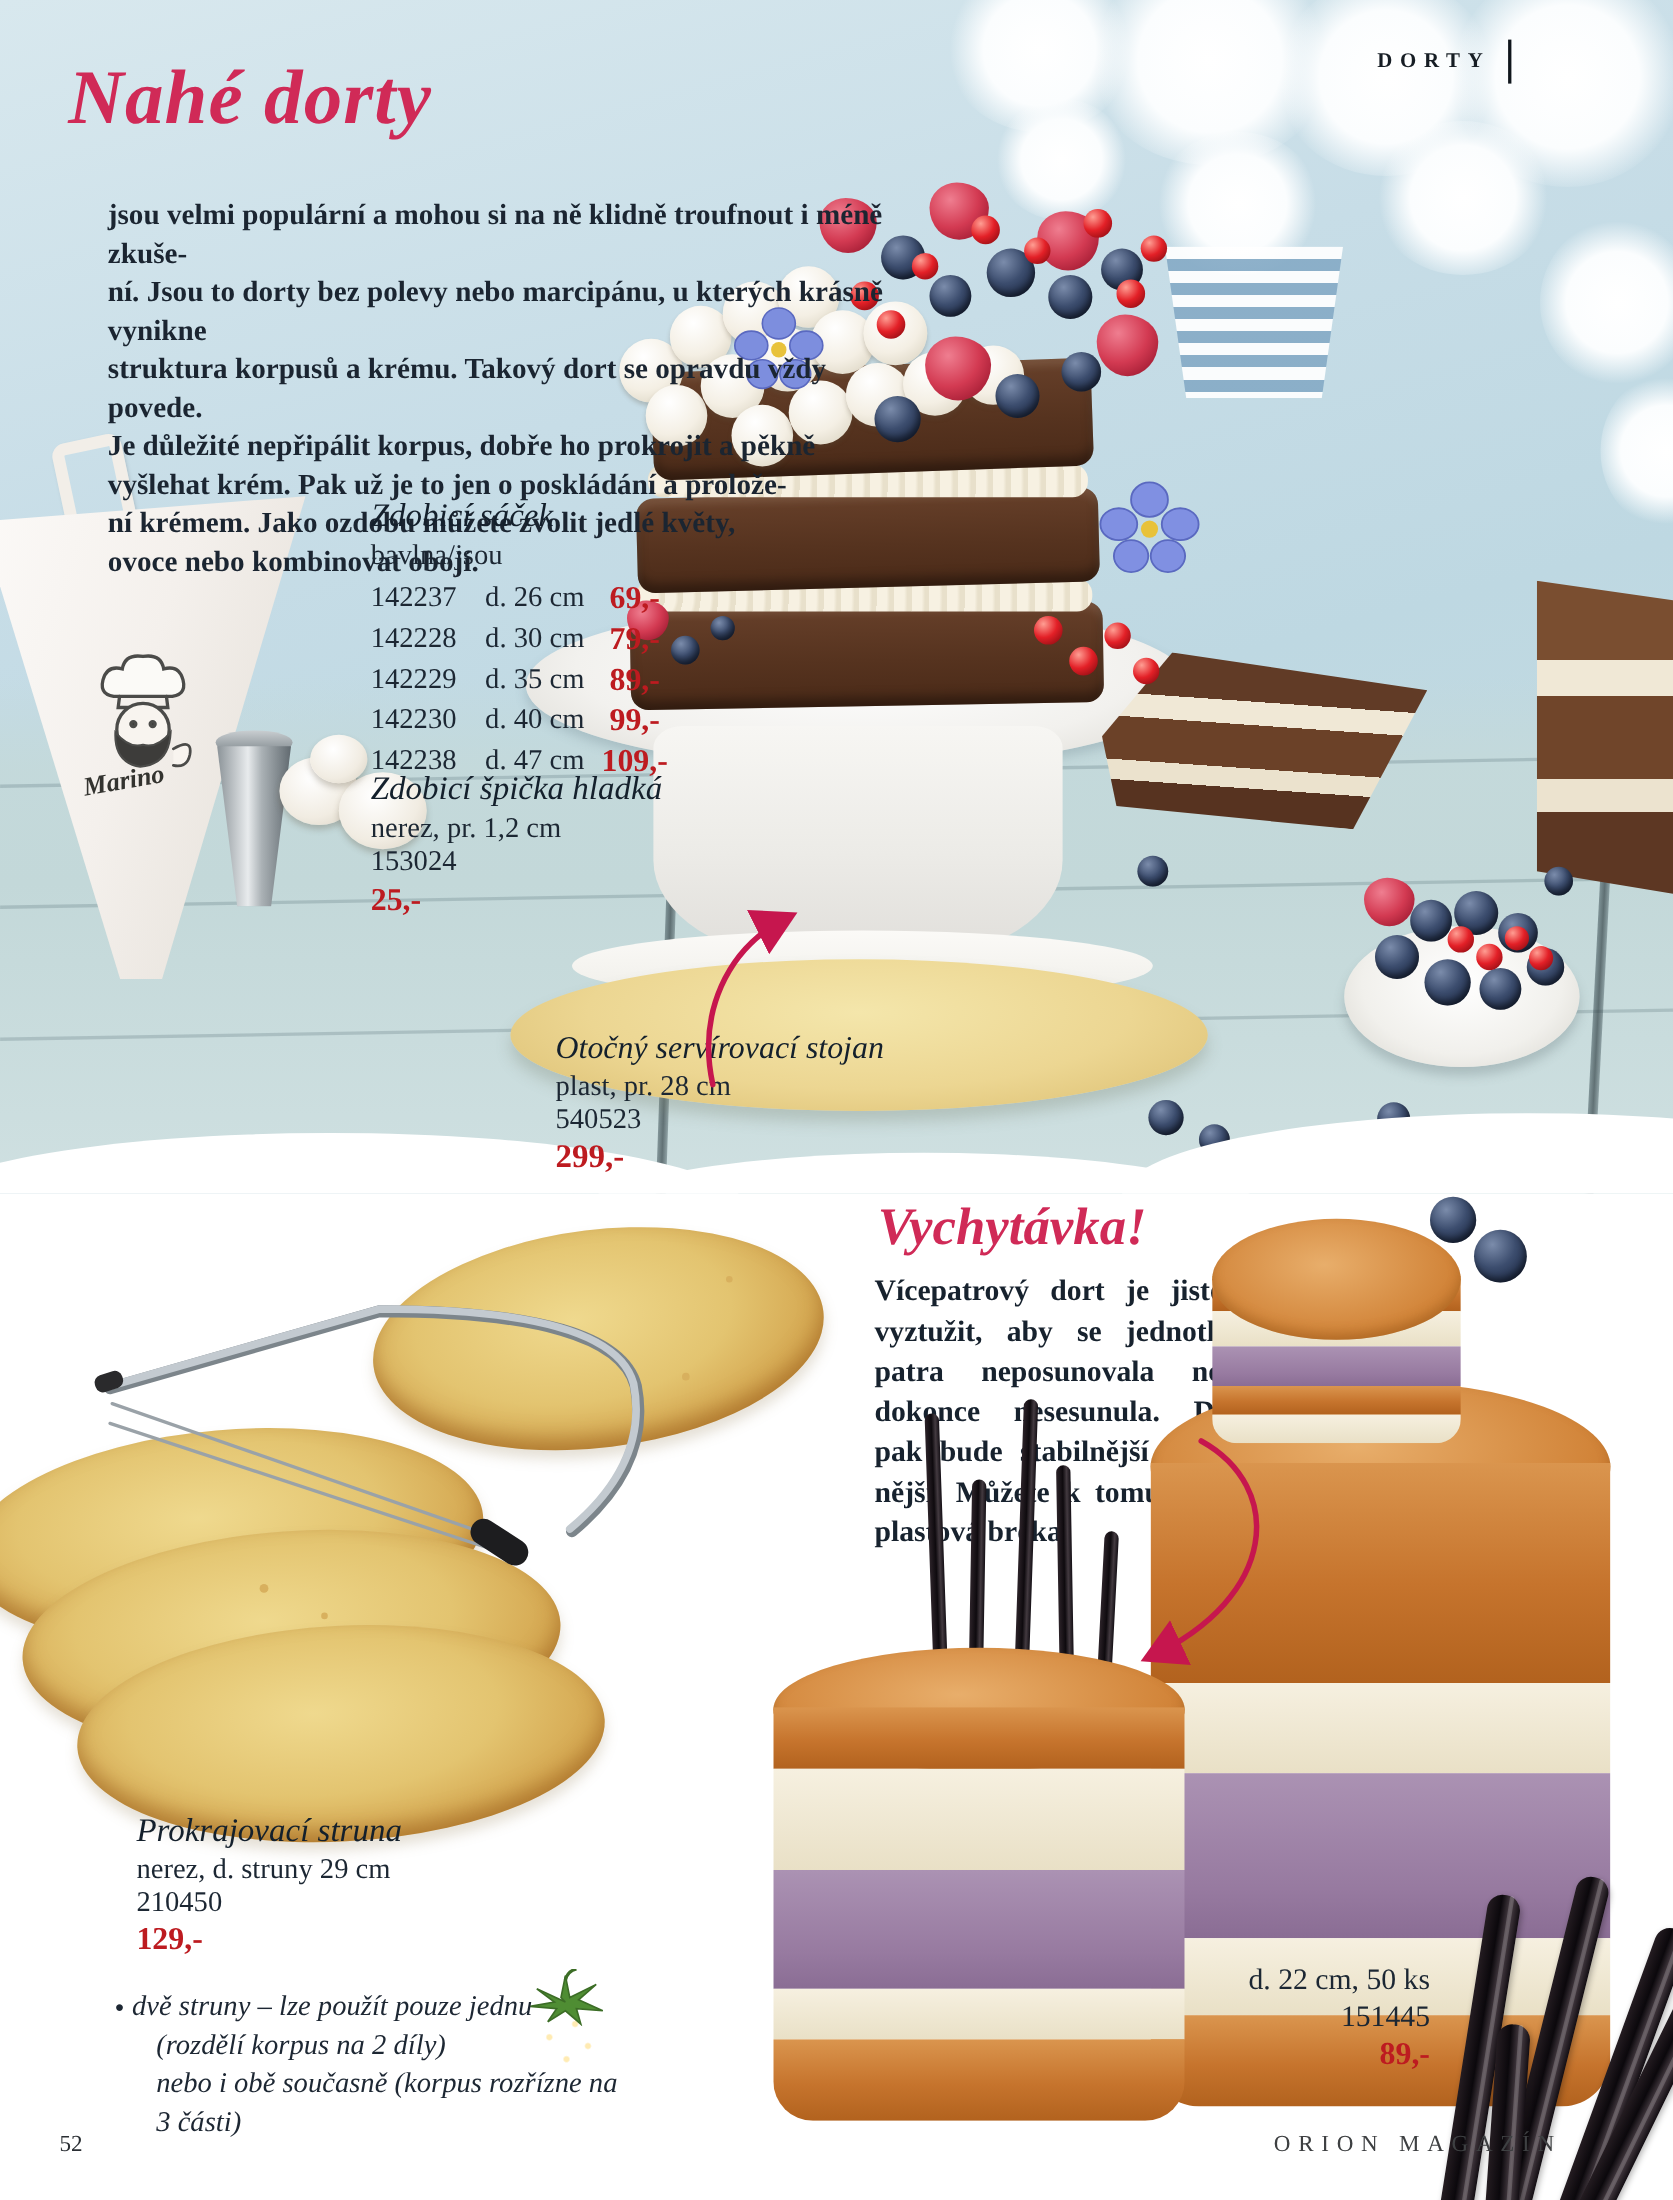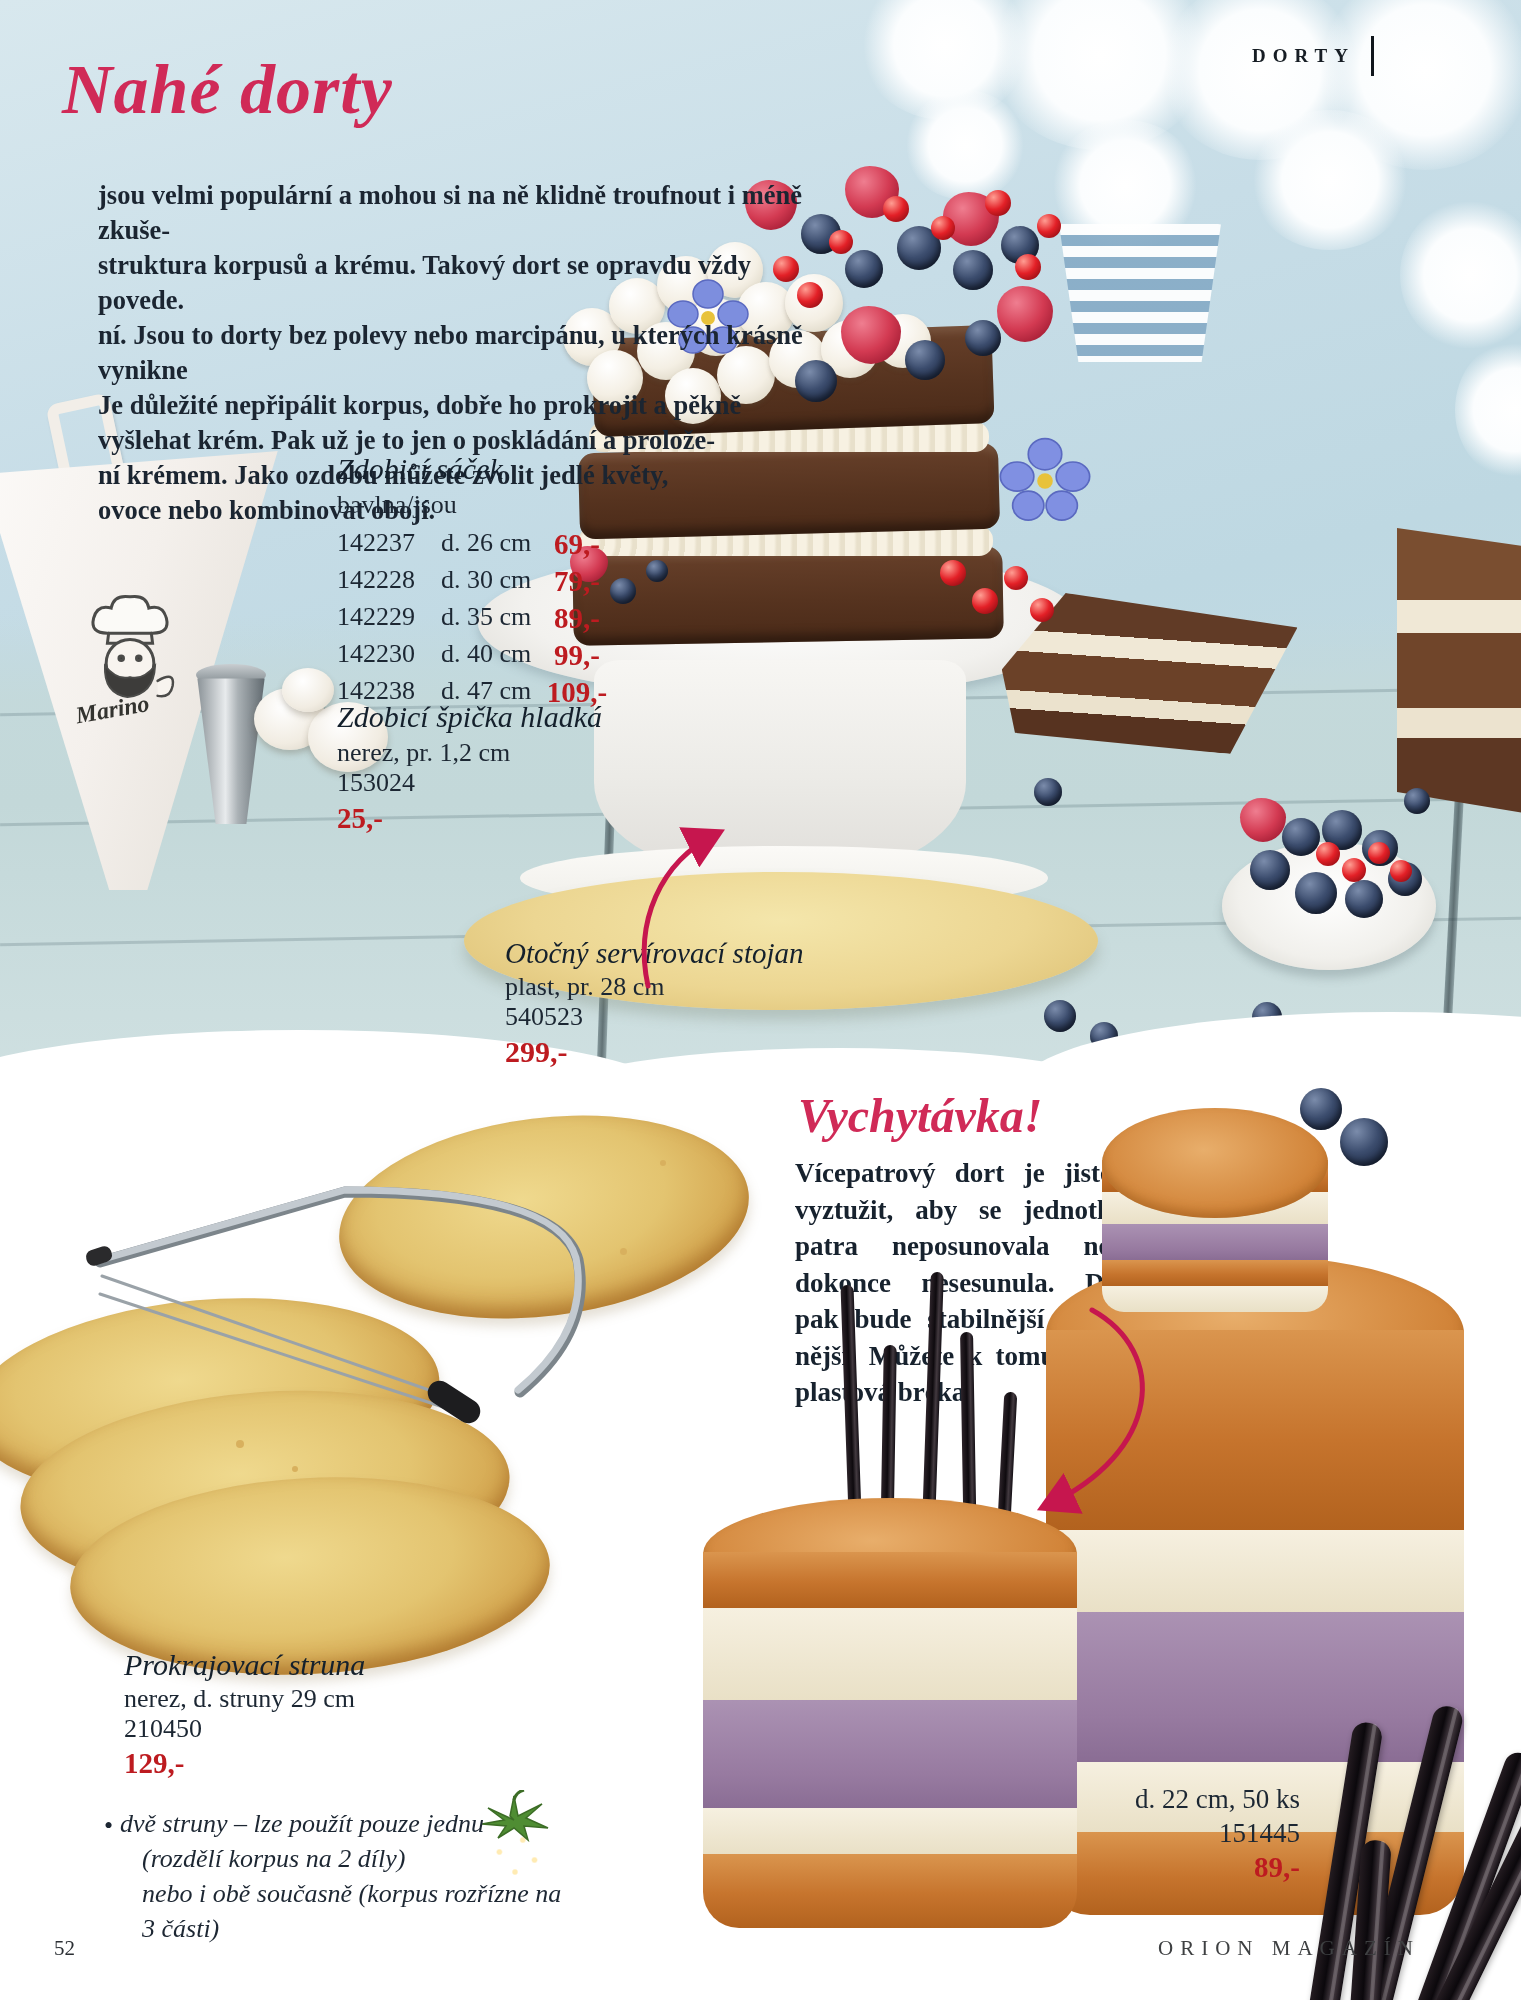--- a/index.html
+++ b/index.html
@@ -268,22 +268,22 @@
 </div>
 
 <div class="abs sectiontag">
   <span>DORTY</span>
   <div class="tagbar"></div>
 </div>
 
 <div class="abs pagetitle">Nahé dorty</div>
 <div class="abs intro">
     <div class="intro-line">jsou velmi populární a mohou si na ně klidně troufnout i méně zkuše-</div>
+    <div class="intro-line">ní. Jsou to dorty bez polevy nebo marcipánu, u kterých krásně vynikne</div>
     <div class="intro-line">struktura korpusů a krému. Takový dort se opravdu vždy povede.</div>
-    <div class="intro-line">ní. Jsou to dorty bez polevy nebo marcipánu, u kterých krásně vynikne</div>
     <div class="intro-line">Je důležité nepřipálit korpus, dobře ho prokrojit a pěkně</div>
     <div class="intro-line">vyšlehat krém. Pak už je to jen o poskládání a prolože-</div>
     <div class="intro-line">ní krémem. Jako ozdobu můžete zvolit jedlé květy,</div>
     <div class="intro-line">ovoce nebo kombinovat obojí.</div>
   </div>
 
 <div class="abs" style="left:337px;top:452px">
   <div class="prodname">Zdobicí sáček</div>
   <div class="prodline" style="margin-top:4px">bavlna/jsou</div>
   <div class="ptable" style="margin-top:8px">

